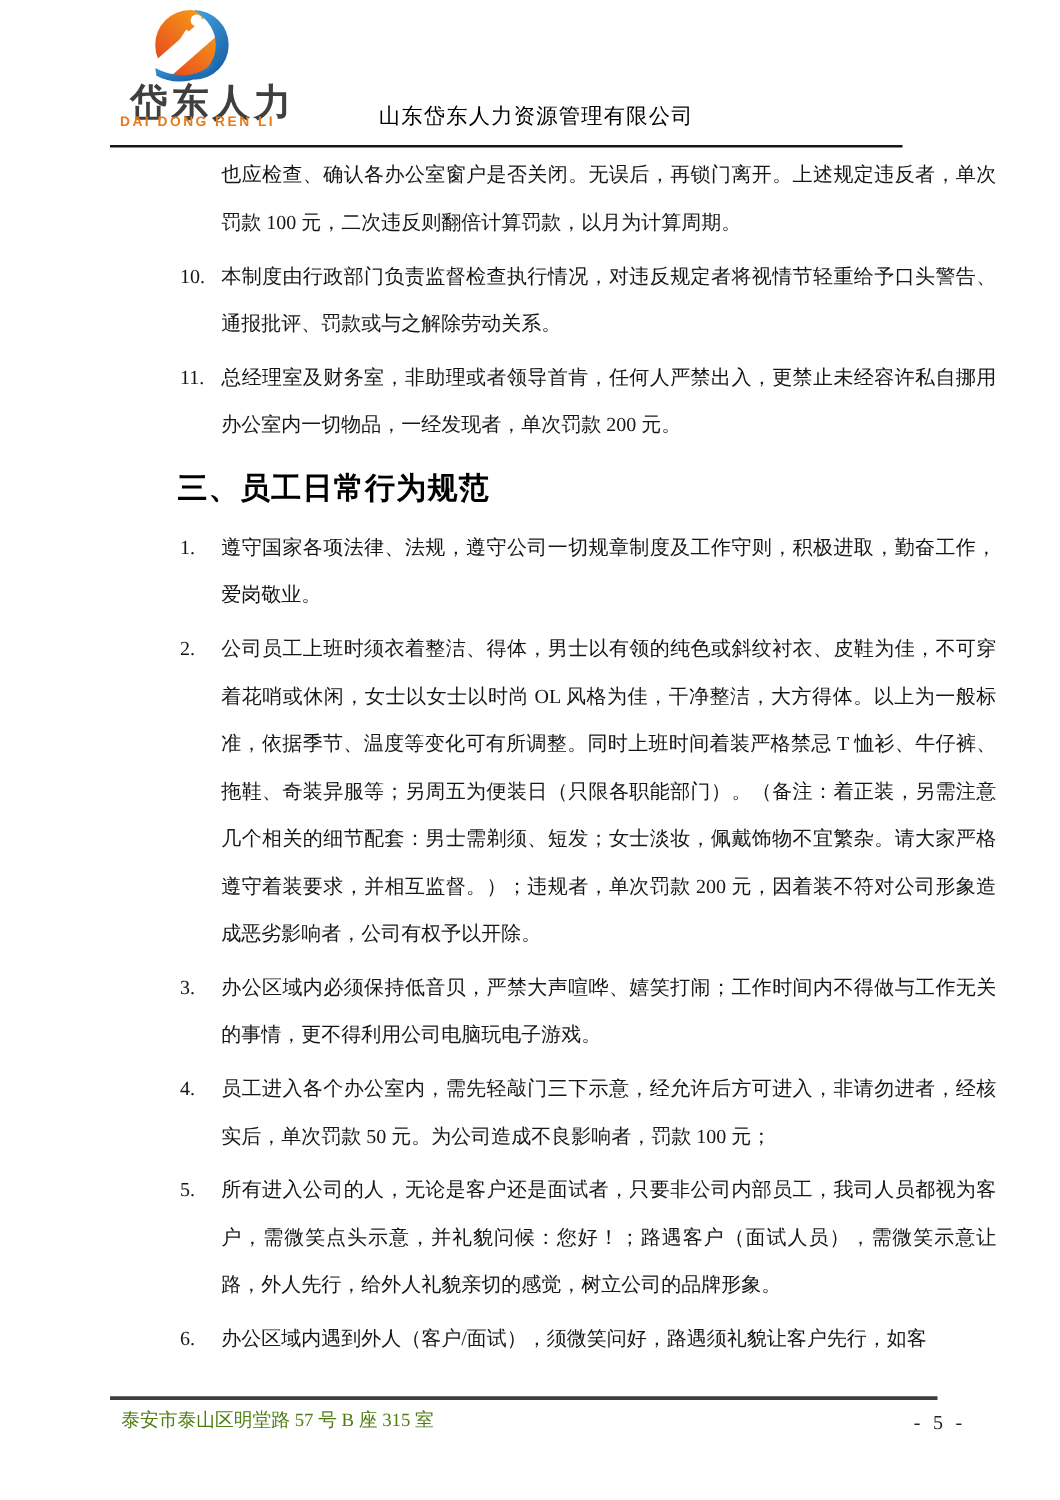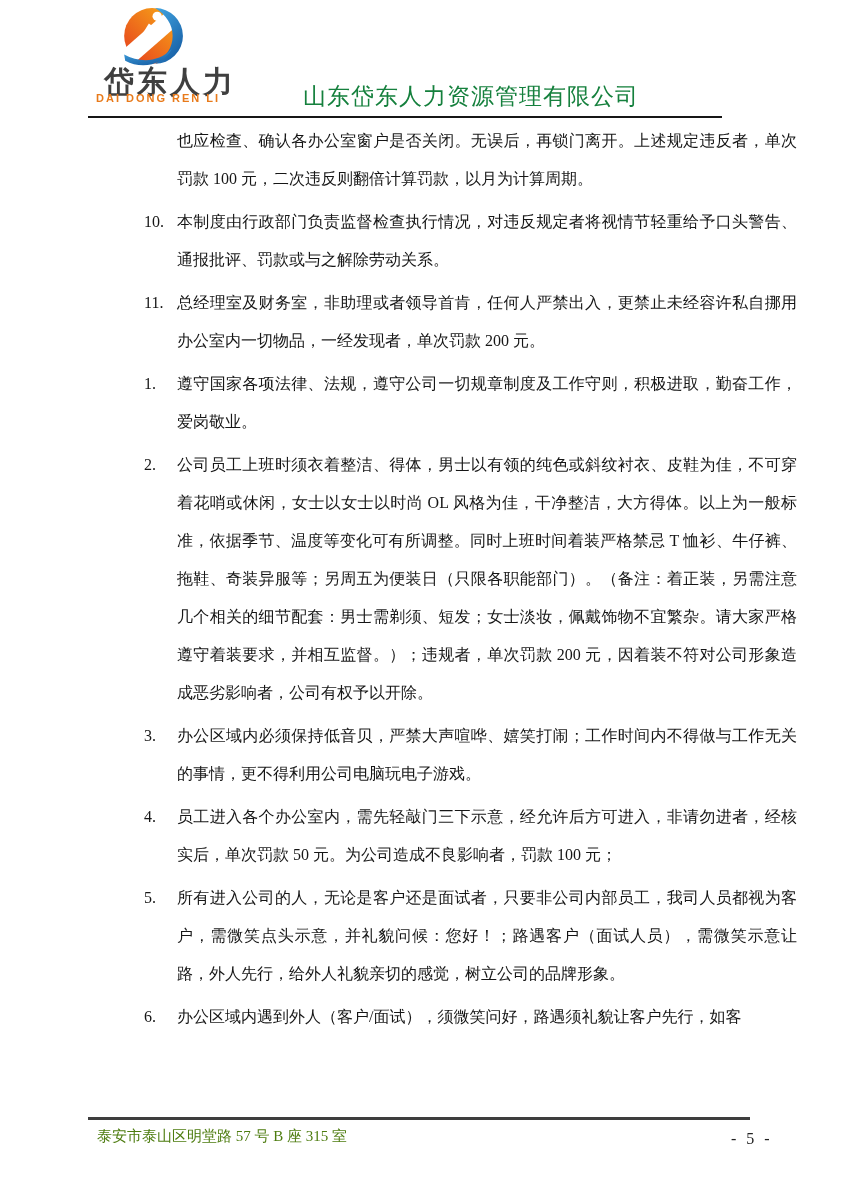--- a/index.html
+++ b/index.html
@@ -16,21 +16,21 @@
     position:absolute; left:100px; top:62px; width:140px; text-align:center;
     font-family:"Liberation Sans","DejaVu Sans",sans-serif;
     font-weight:bold; font-size:30px; letter-spacing:3px; color:#3f3f3f; white-space:nowrap;
   }
   .logo-en {
     position:absolute; left:96px; top:92px; width:148px; 
     font-family:"Liberation Sans","DejaVu Sans",sans-serif;
     font-weight:bold; font-size:11px; letter-spacing:2px; color:#e87a1a; white-space:nowrap;
   }
   .company-name {
-    position:absolute; left:303px; top:81px; font-size:23px; letter-spacing:1px; color:#15803d;
+    position:absolute; left:303px; top:81px; font-size:17px; letter-spacing:1px; color:#000000;
   }
   .header-rule { position:absolute; left:88px; top:116px; width:634px; height:2px; background:#161616; }
 
   
   .content {
     position:absolute; left:112px; top:122px; width:653px;
     font-size:16px; line-height:38px; text-align:justify;margin-left:32px;
   }
   .para-cont { margin:0 0 5px 33px; text-align:justify; }
   .item { display:flex; margin-bottom:5px; }
@@ -88,20 +88,21 @@
 
     <div class="item">
       <span class="num">10.</span>
       <span class="txt">本制度由行政部门负责监督检查执行情况，对违反规定者将视情节轻重给予口头警告、通报批评、罚款或与之解除劳动关系。</span>
     </div>
     <div class="item">
       <span class="num">11.</span>
       <span class="txt">总经理室及财务室，非助理或者领导首肯，任何人严禁出入，更禁止未经容许私自挪用办公室内一切物品，一经发现者，单次罚款 200 元。</span>
     </div>
 
+    <h2 class="section-heading">三、员工日常行为规范</h2>
 
     <div class="item">
       <span class="num">1.</span>
       <span class="txt">遵守国家各项法律、法规，遵守公司一切规章制度及工作守则，积极进取，勤奋工作，爱岗敬业。</span>
     </div>
     <div class="item">
       <span class="num">2.</span>
       <span class="txt">公司员工上班时须衣着整洁、得体，男士以有领的纯色或斜纹衬衣、皮鞋为佳，不可穿着花哨或休闲，女士以女士以时尚 OL 风格为佳，干净整洁，大方得体。以上为一般标准，依据季节、温度等变化可有所调整。同时上班时间着装严格禁忌 T 恤衫、牛仔裤、拖鞋、奇装异服等；另周五为便装日（只限各职能部门）。（备注：着正装，另需注意几个相关的细节配套：男士需剃须、短发；女士淡妆，佩戴饰物不宜繁杂。请大家严格遵守着装要求，并相互监督。）；违规者，单次罚款 200 元，因着装不符对公司形象造成恶劣影响者，公司有权予以开除。</span>
     </div>
     <div class="item">

